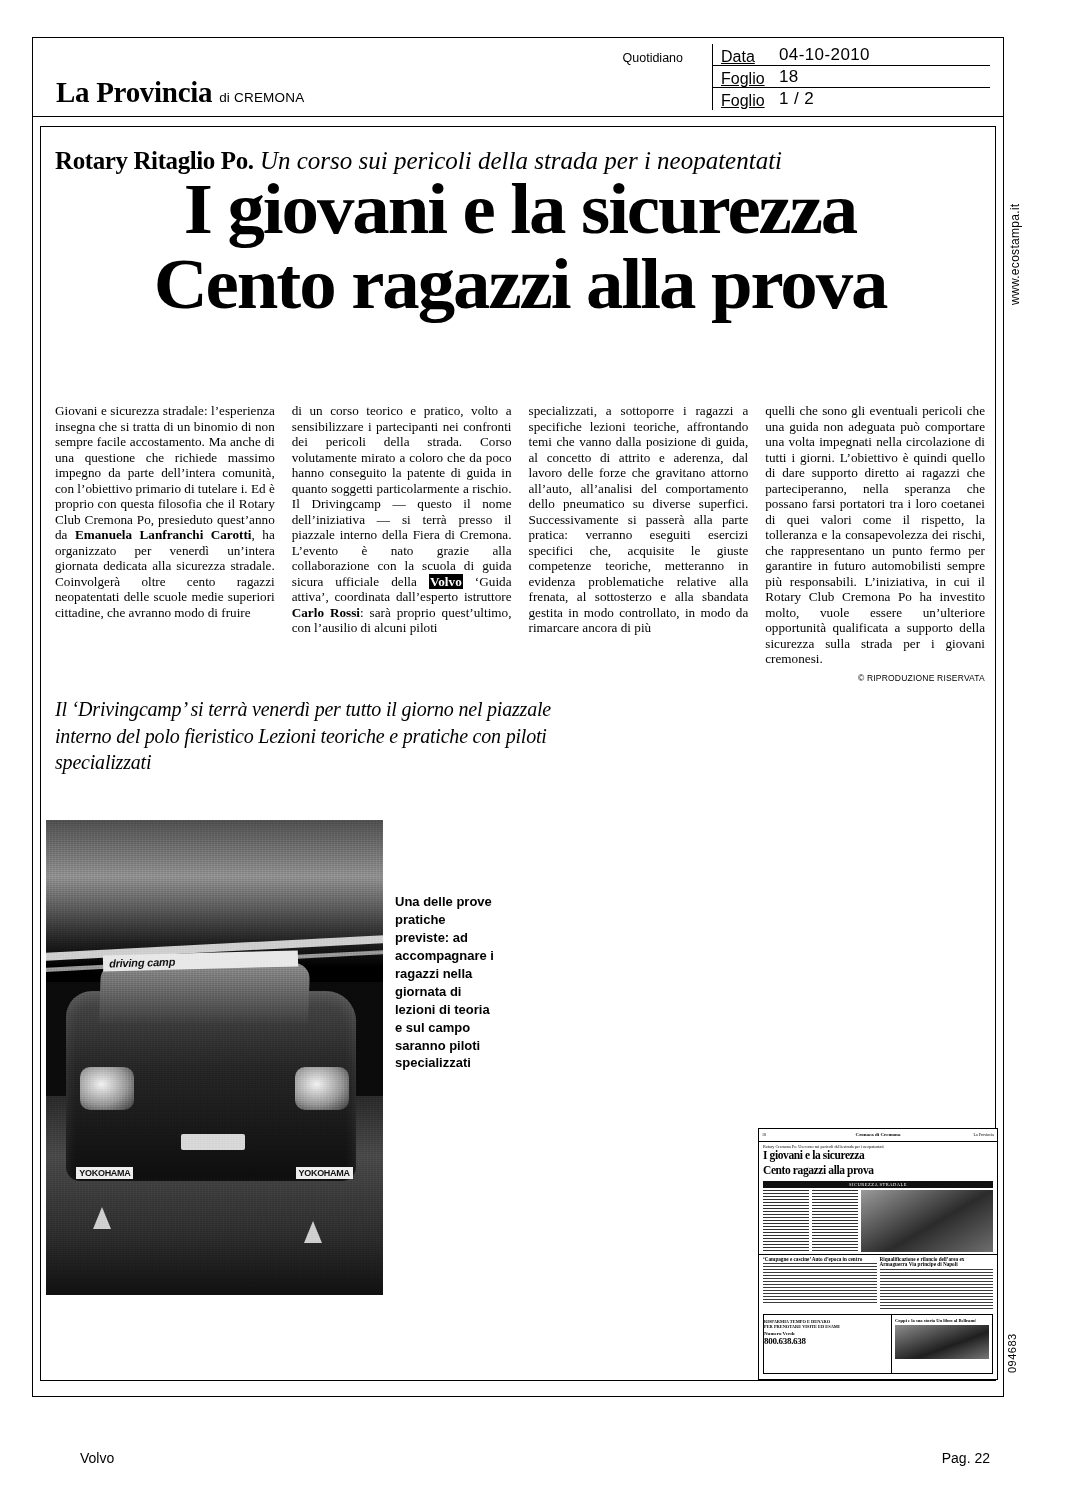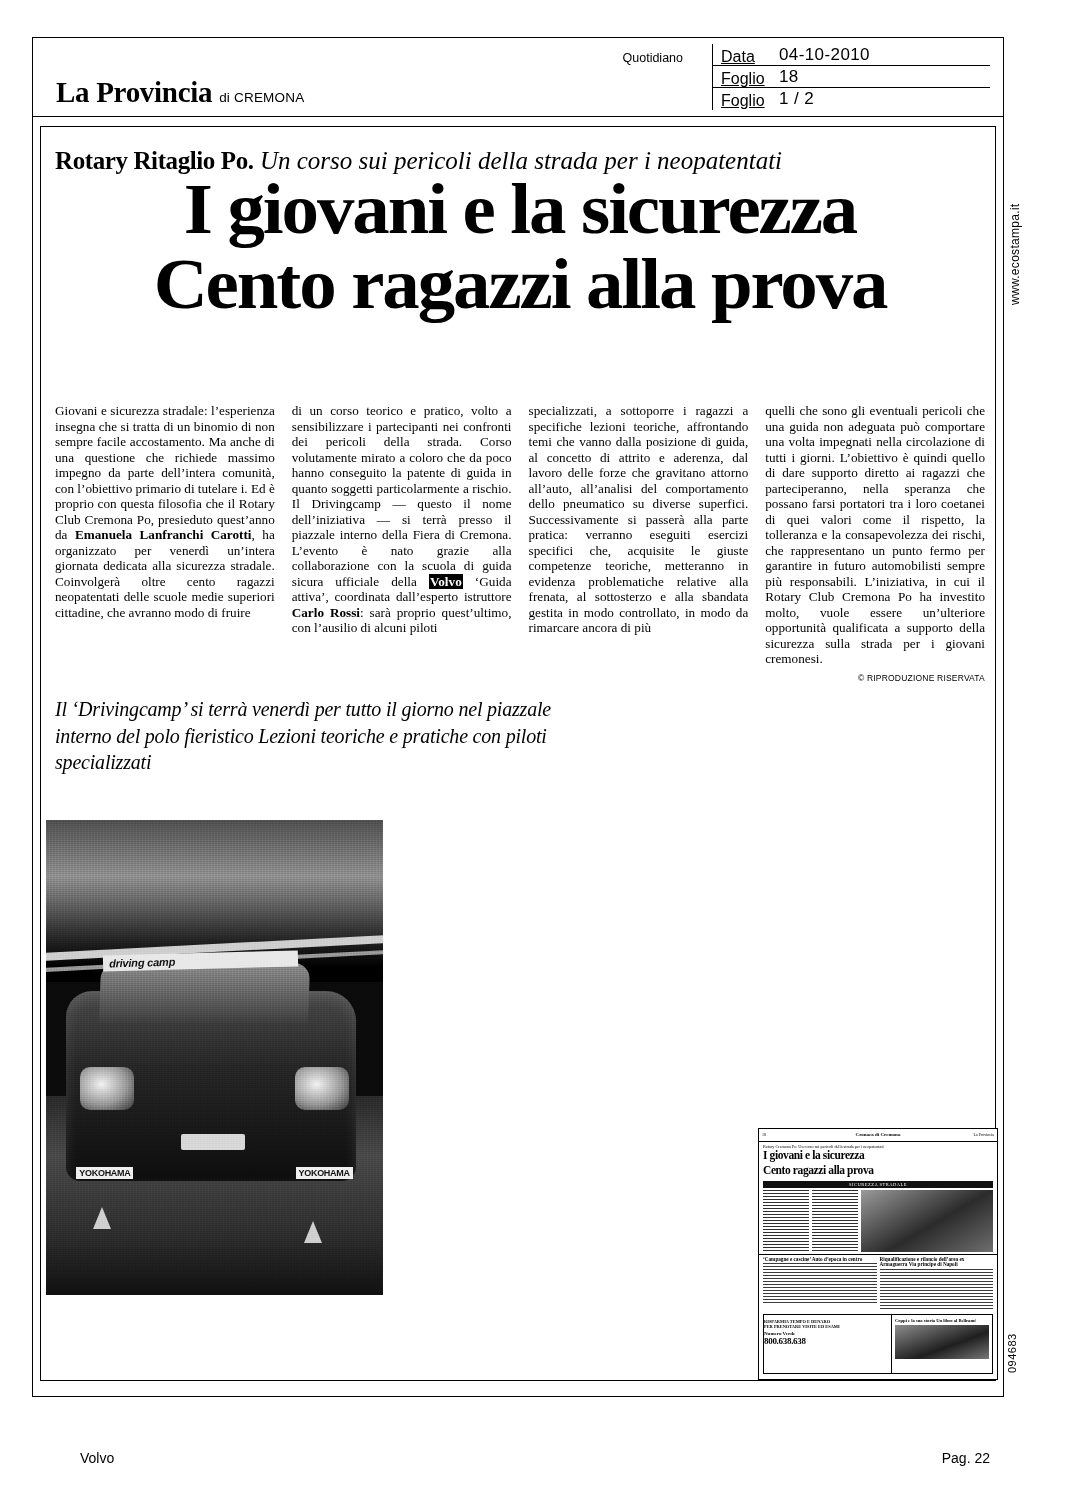--- a/index.html
+++ b/index.html
@@ -572,20 +572,21 @@
     <div class="light-l"></div>
     <div class="light-r"></div>
     <div class="plate"></div>
     <div class="decal-l">YOKOHAMA</div>
     <div class="decal-r">YOKOHAMA</div>
     <div class="cone c1"></div>
     <div class="cone c2"></div>
     <div class="grain"></div>
   </div>
 
+  <div class="photo-caption">Una delle prove pratiche previste: ad accompagnare i ragazzi nella giornata di lezioni di teoria e sul campo saranno piloti specializzati</div>
 
   <div class="thumb">
     <div class="t-top">
       <span class="l">18</span>
       <span>Cronaca di Cremona</span>
       <span class="r">La Provincia</span>
     </div>
     <div class="t-kicker">Rotary Cremona Po. Un corso sui pericoli della strada per i neopatentati</div>
     <div class="t-head">I giovani e la sicurezza</div>
     <div class="t-head">Cento ragazzi alla prova</div>

